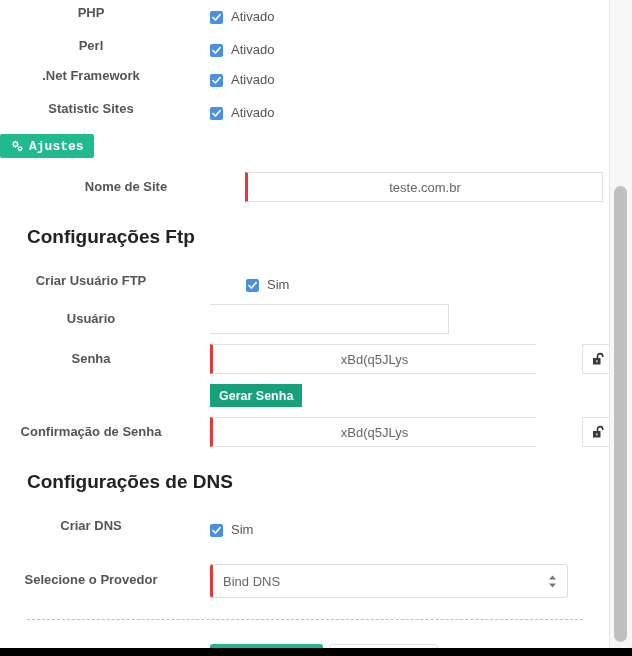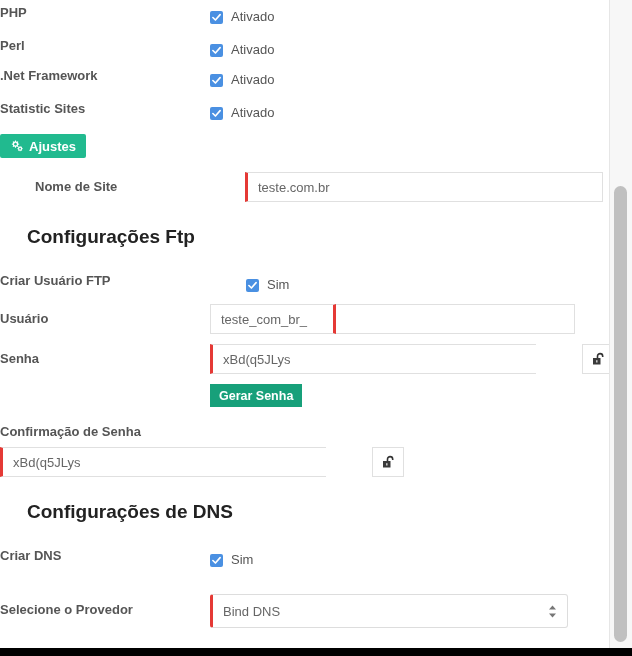--- a/index.html
+++ b/index.html
@@ -63,21 +63,21 @@
   
   .form-row {
     position: relative;
     display: flex;
     align-items: flex-start;
     margin-bottom: 10px;
   }
   .col-label {
     width: 210px;
     min-width: 210px;
-    text-align: left;
+    text-align: center;
     padding-right: 28px;
     box-sizing: border-box;
     font-weight: bold;
     font-size: 13px;
     color: #555555;
     line-height: 18px;
   }
   .col-field {
     flex: 1;
     display: flex;
@@ -113,20 +113,21 @@
     height: 30px;
     box-sizing: border-box;
     border: 1px solid #e0e0e0;
     border-left: 3px solid #e53935;
     background: #ffffff;
     font-family: "Liberation Sans", sans-serif;
     font-size: 13px;
     color: #666666;
     padding: 0 10px;
     outline: none;
+    text-align: center;
   }
   .inp-site { width: 358px; }
 
   .split-left {
     width: 126px;
     height: 30px;
     box-sizing: border-box;
     border: 1px solid #e0e0e0;
     border-right: 3px solid #e53935;
     border-left: 1px solid #e0e0e0;
@@ -207,21 +208,21 @@
     cursor: pointer;
     box-sizing: border-box;
   }
   .btn-green {
     background: #21ba8f;
     color: #ffffff;
     height: 24px;
     padding: 0 10px;
     border-radius: 2px;
   }
-  .btn-ajustes { height: 24px; }
+  .btn-ajustes { height: 24px; font-family: Liberation Mono, monospace; }
   .btn-gerar {
     background: #17a07a;
     color: #ffffff;
     height: 23px;
     padding: 0 9px;
     border-radius: 0;
     font-weight: bold;
     font-size: 12.5px;
   }
   .btn-icon { margin-right: 6px; display: inline-flex; align-items: center; }
@@ -359,21 +360,20 @@
               </svg>
           </span>
           <span class="cb-text">Sim</span>
         </div>
       </div>
     </div>
 
     <div class="form-row" style="margin-top:12px;">
       <div class="col-label" style="line-height:30px;">Usuário</div>
       <div class="col-field">
-        <input class="split-left" type="text" value="teste_com_br_" style="">
         <input class="split-right" type="text" value="" style="">
       </div>
     </div>
 
     <div class="form-row" style="margin-top:8px;">
       <div class="col-label" style="line-height:30px;">Senha</div>
       <div class="col-field">
         <div class="input-group">
           <input class="inp" type="text" value="xBd(q5JLys" style="">
           <div class="addon">
@@ -389,21 +389,21 @@
 
     <div class="form-row" style="margin-top:8px;">
       <div class="col-label"></div>
       <div class="col-field">
         <button class="btn btn-gerar">
           <span>Gerar Senha</span>
         </button>
       </div>
     </div>
 
-    <div class="form-row" style="margin-top:2px;flex-direction:column;">
+    <div class="form-row" style="margin-top:2px;">
       <div class="col-label" style="line-height:30px;">Confirmação de Senha</div>
       <div class="col-field">
         <div class="input-group">
           <input class="inp" type="text" value="xBd(q5JLys" style="">
           <div class="addon">
             <svg width="13" height="14" viewBox="0 0 13 14">
               <path d="M5.5 6 V4.2 A2.6 2.6 0 0 1 10.7 4.2 V4.9" stroke="#333333" stroke-width="1.6" fill="none"></path>
               <rect x="1" y="6" width="7.5" height="6.5" fill="#3a3a3a"></rect>
               <rect x="4.3" y="8.2" width="1.1" height="2.3" fill="#ffffff"></rect>
             </svg>

